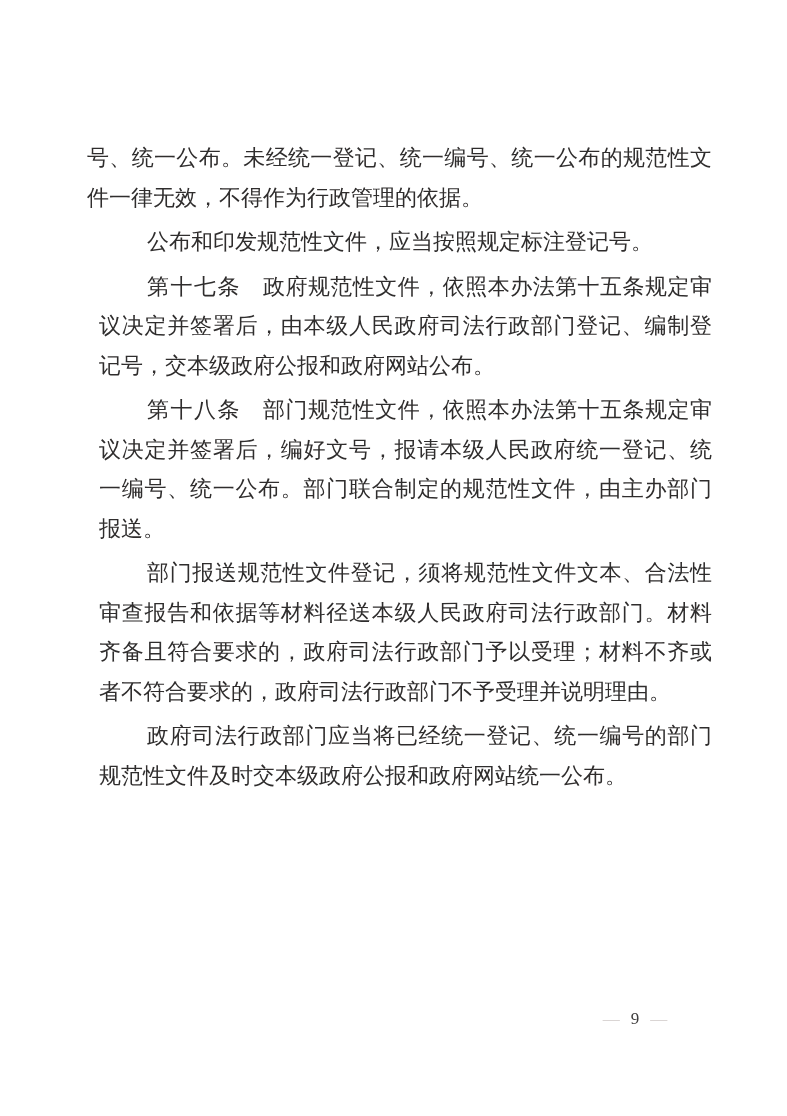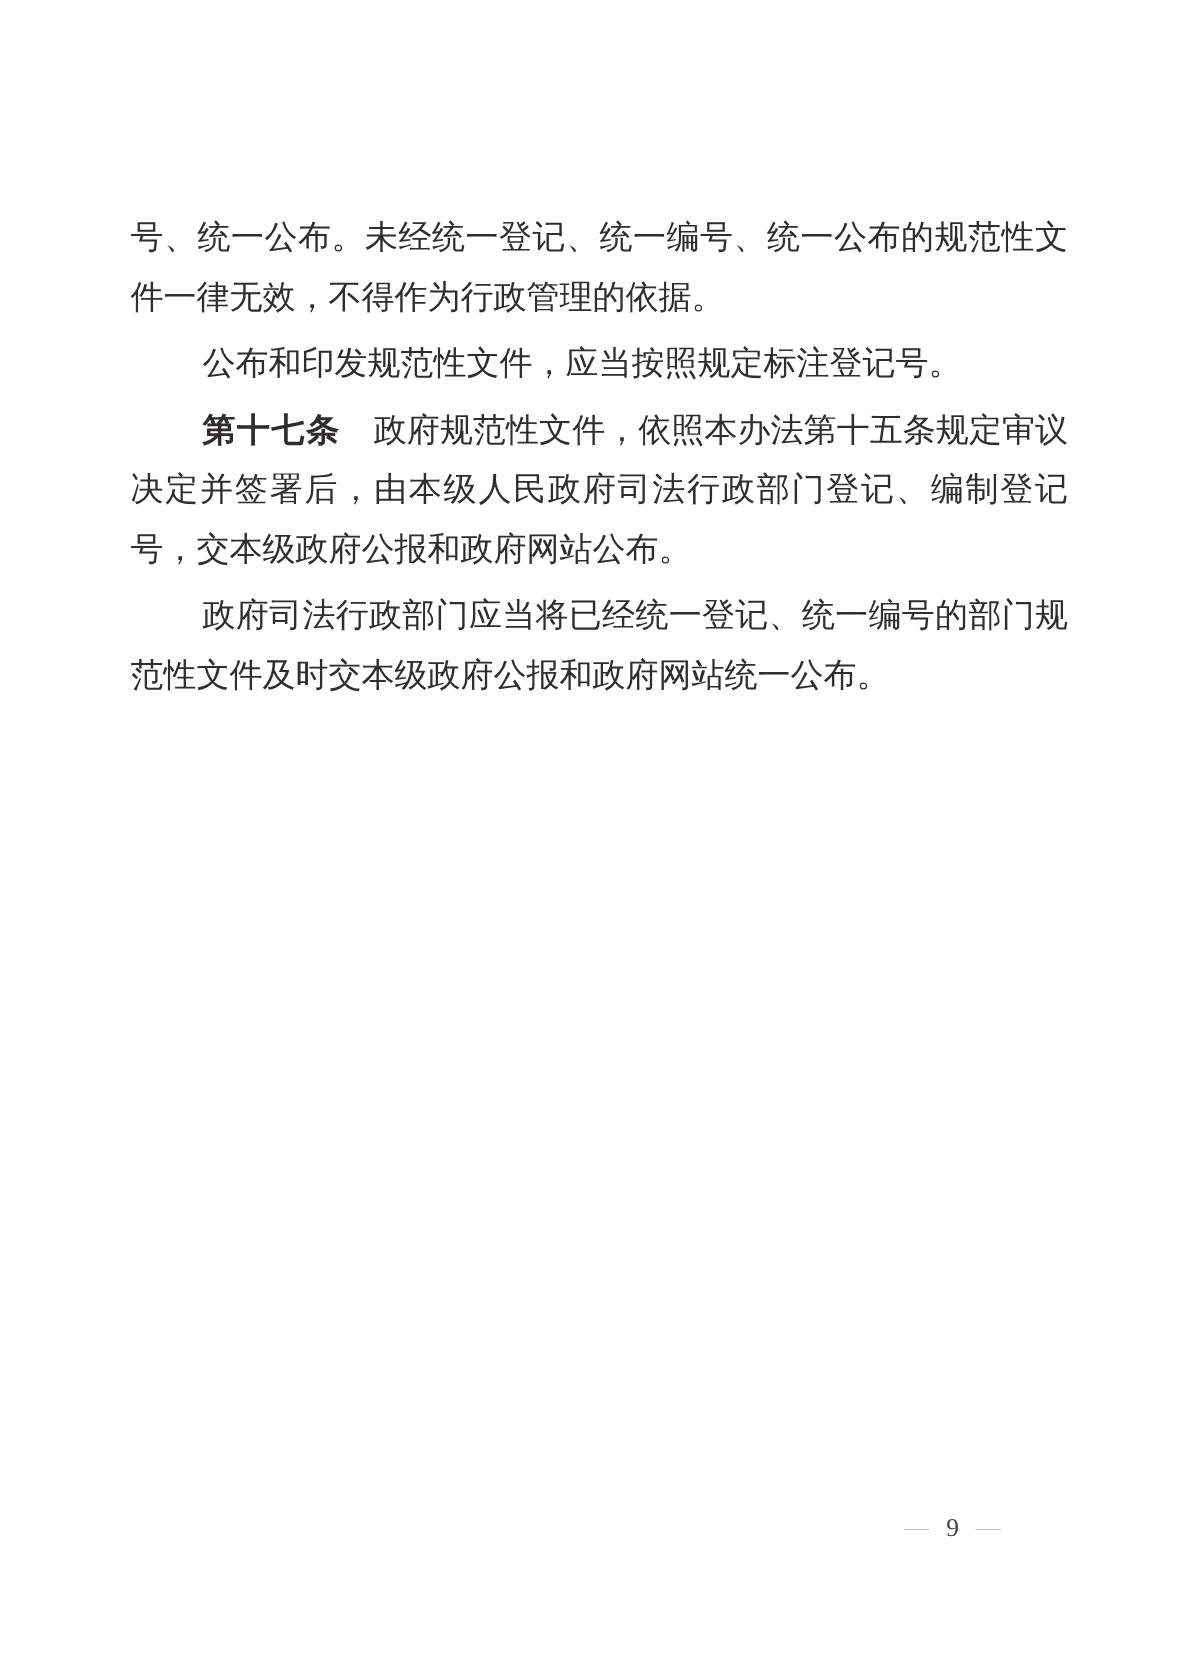--- a/index.html
+++ b/index.html
@@ -33,23 +33,24 @@
     line-height: 39.5px;
     text-align: justify;
     letter-spacing: 0;
   }
   .para {
     margin: 0 0 5px 0;
     padding: 0;
   }
   .para.indent {
     text-indent: 48px;
+    margin-left: 12px;
   }
   .article-num {
-    font-weight: 700;
+    font-weight: 400;
     font-family: "Liberation Sans", "DejaVu Sans", sans-serif;
     margin-right: 22px;
     letter-spacing: 1px;
   }
   .footer {
     position: absolute;
     top: 1006px;
     left: 589px;
     width: 92px;
     height: 24px;
@@ -71,20 +72,22 @@
   }
 </style>
 </head>
 <body>
 
 <div class="page">
   <main class="content">
       <p class="para">号、统一公布。未经统一登记、统一编号、统一公布的规范性文件一律无效，不得作为行政管理的依据。</p>
       <p class="para indent">公布和印发规范性文件，应当按照规定标注登记号。</p>
       <p class="para indent"><span class="article-num">第十七条</span>政府规范性文件，依照本办法第十五条规定审议决定并签署后，由本级人民政府司法行政部门登记、编制登记号，交本级政府公报和政府网站公布。</p>
+      <p class="para indent"><span class="article-num">第十八条</span>部门规范性文件，依照本办法第十五条规定审议决定并签署后，编好文号，报请本级人民政府统一登记、统一编号、统一公布。部门联合制定的规范性文件，由主办部门报送。</p>
+      <p class="para indent">部门报送规范性文件登记，须将规范性文件文本、合法性审查报告和依据等材料径送本级人民政府司法行政部门。材料齐备且符合要求的，政府司法行政部门予以受理；材料不齐或者不符合要求的，政府司法行政部门不予受理并说明理由。</p>
       <p class="para indent">政府司法行政部门应当将已经统一登记、统一编号的部门规范性文件及时交本级政府公报和政府网站统一公布。</p>
     </main>
   <div class="footer">
     <span class="dash">—</span>
     <span class="pagenum">9</span>
     <span class="dash">—</span>
   </div>
 </div>
 
 </body></html>

